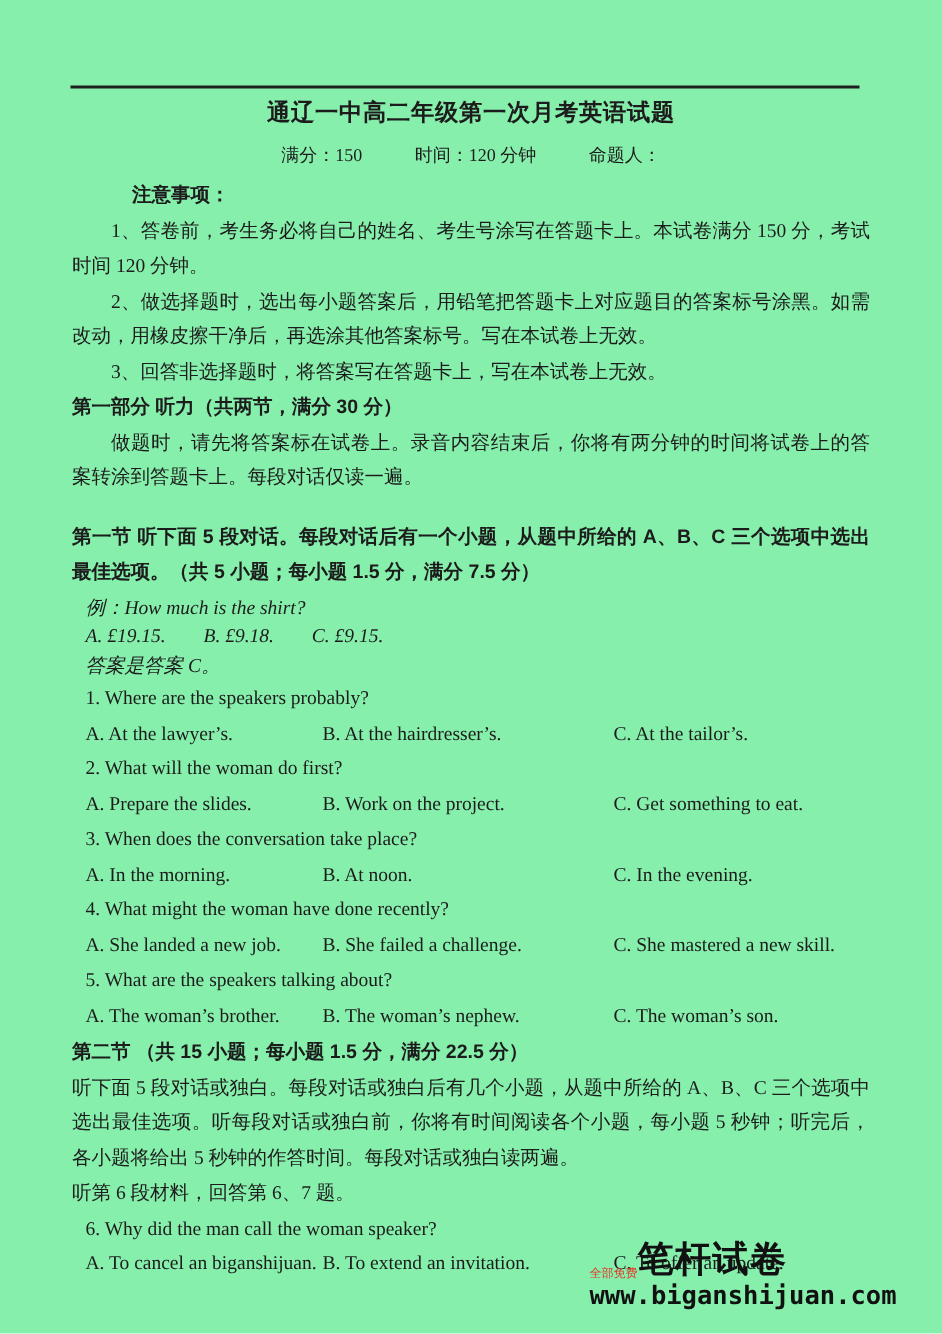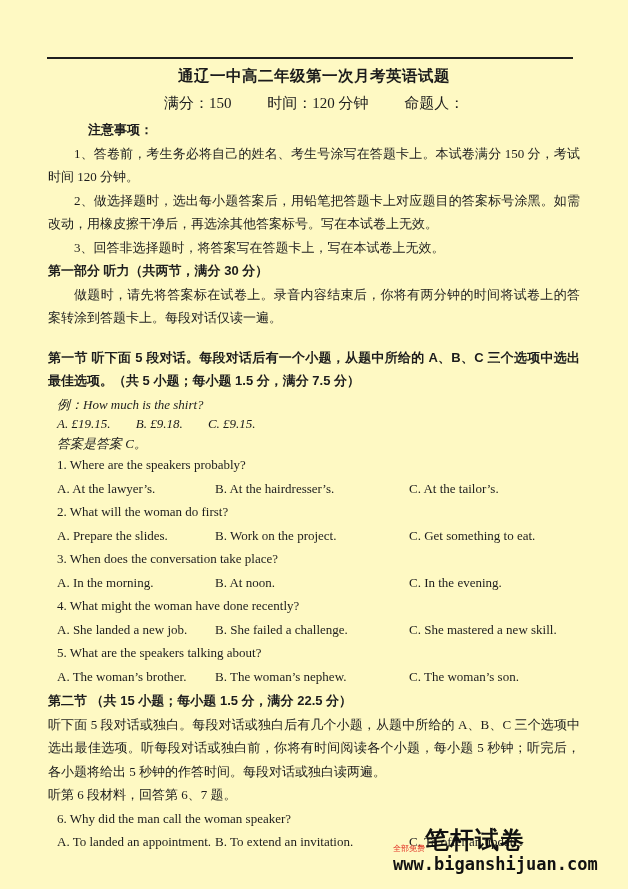--- a/index.html
+++ b/index.html
@@ -2,21 +2,21 @@
 <html><head>
 <meta charset="utf-8">
 <style>
   * { margin: 0; padding: 0; box-sizing: border-box; }
   html, body { background: #ffffff; }
   .page {
     position: relative;
     width: 628px;
     height: 889px;
     margin: 0 auto;
-    background: #fef9c3;
+    background: #86efac;
     color: #1c1c1c;
     font-family: "Liberation Serif", "DejaVu Serif", serif;
     font-size: 13px;
     line-height: 23.5px;
     overflow: hidden;
   }
   .content { padding: 0 48px; }
   .rule {
     margin-top: 57px;
     margin-left: -1px;
@@ -28,21 +28,21 @@
     text-align: center;
     font-family: "Liberation Sans", "DejaVu Sans", sans-serif;
     font-size: 15.5px;
     font-weight: bold;
     line-height: 24px;
     letter-spacing: 0.5px;
   }
   .meta {
     margin-top: 3px;
     text-align: center;
-    font-size: 15px;
+    font-size: 12px;
     line-height: 24px;
   }
   .meta span { margin: 0 16px; }
   .hd {
     font-family: "Liberation Sans", "DejaVu Sans", sans-serif;
     font-weight: bold;
   }
   .notice-head { margin-top: 3px; margin-left: 40px; }
   p.cn { text-align: justify; }
   p.ind { text-indent: 2em; }
@@ -163,21 +163,21 @@
       </div>
     </div>
 
     <div class="hd sec2-head">第二节 （共 15 小题；每小题 1.5 分，满分 22.5 分）</div>
     <p class="cn">听下面 5 段对话或独白。每段对话或独白后有几个小题，从题中所给的 A、B、C 三个选项中选出最佳选项。听每段对话或独白前，你将有时间阅读各个小题，每小题 5 秒钟；听完后，各小题将给出 5 秒钟的作答时间。每段对话或独白读两遍。</p>
     <p class="cn">听第 6 段材料，回答第 6、7 题。</p>
 
     <div class="en">
       <div class="q">6. Why did the man call the woman speaker?</div>
       <div class="opts">
-        <span class="opt-a">A. To landed an appointment.</span>
+        <span class="opt-a">A. To cancel an biganshijuan.</span>
         <span class="opt-b">B. To extend an invitation.</span>
         <span class="opt-c">C. To offer an update.</span>
       </div>
     </div>
   </div>
 
   <div class="watermark">
     <div class="wm-top">
       <span class="wm-tag">全部免费</span>
       <span class="wm-brand">笔杆试卷</span>

